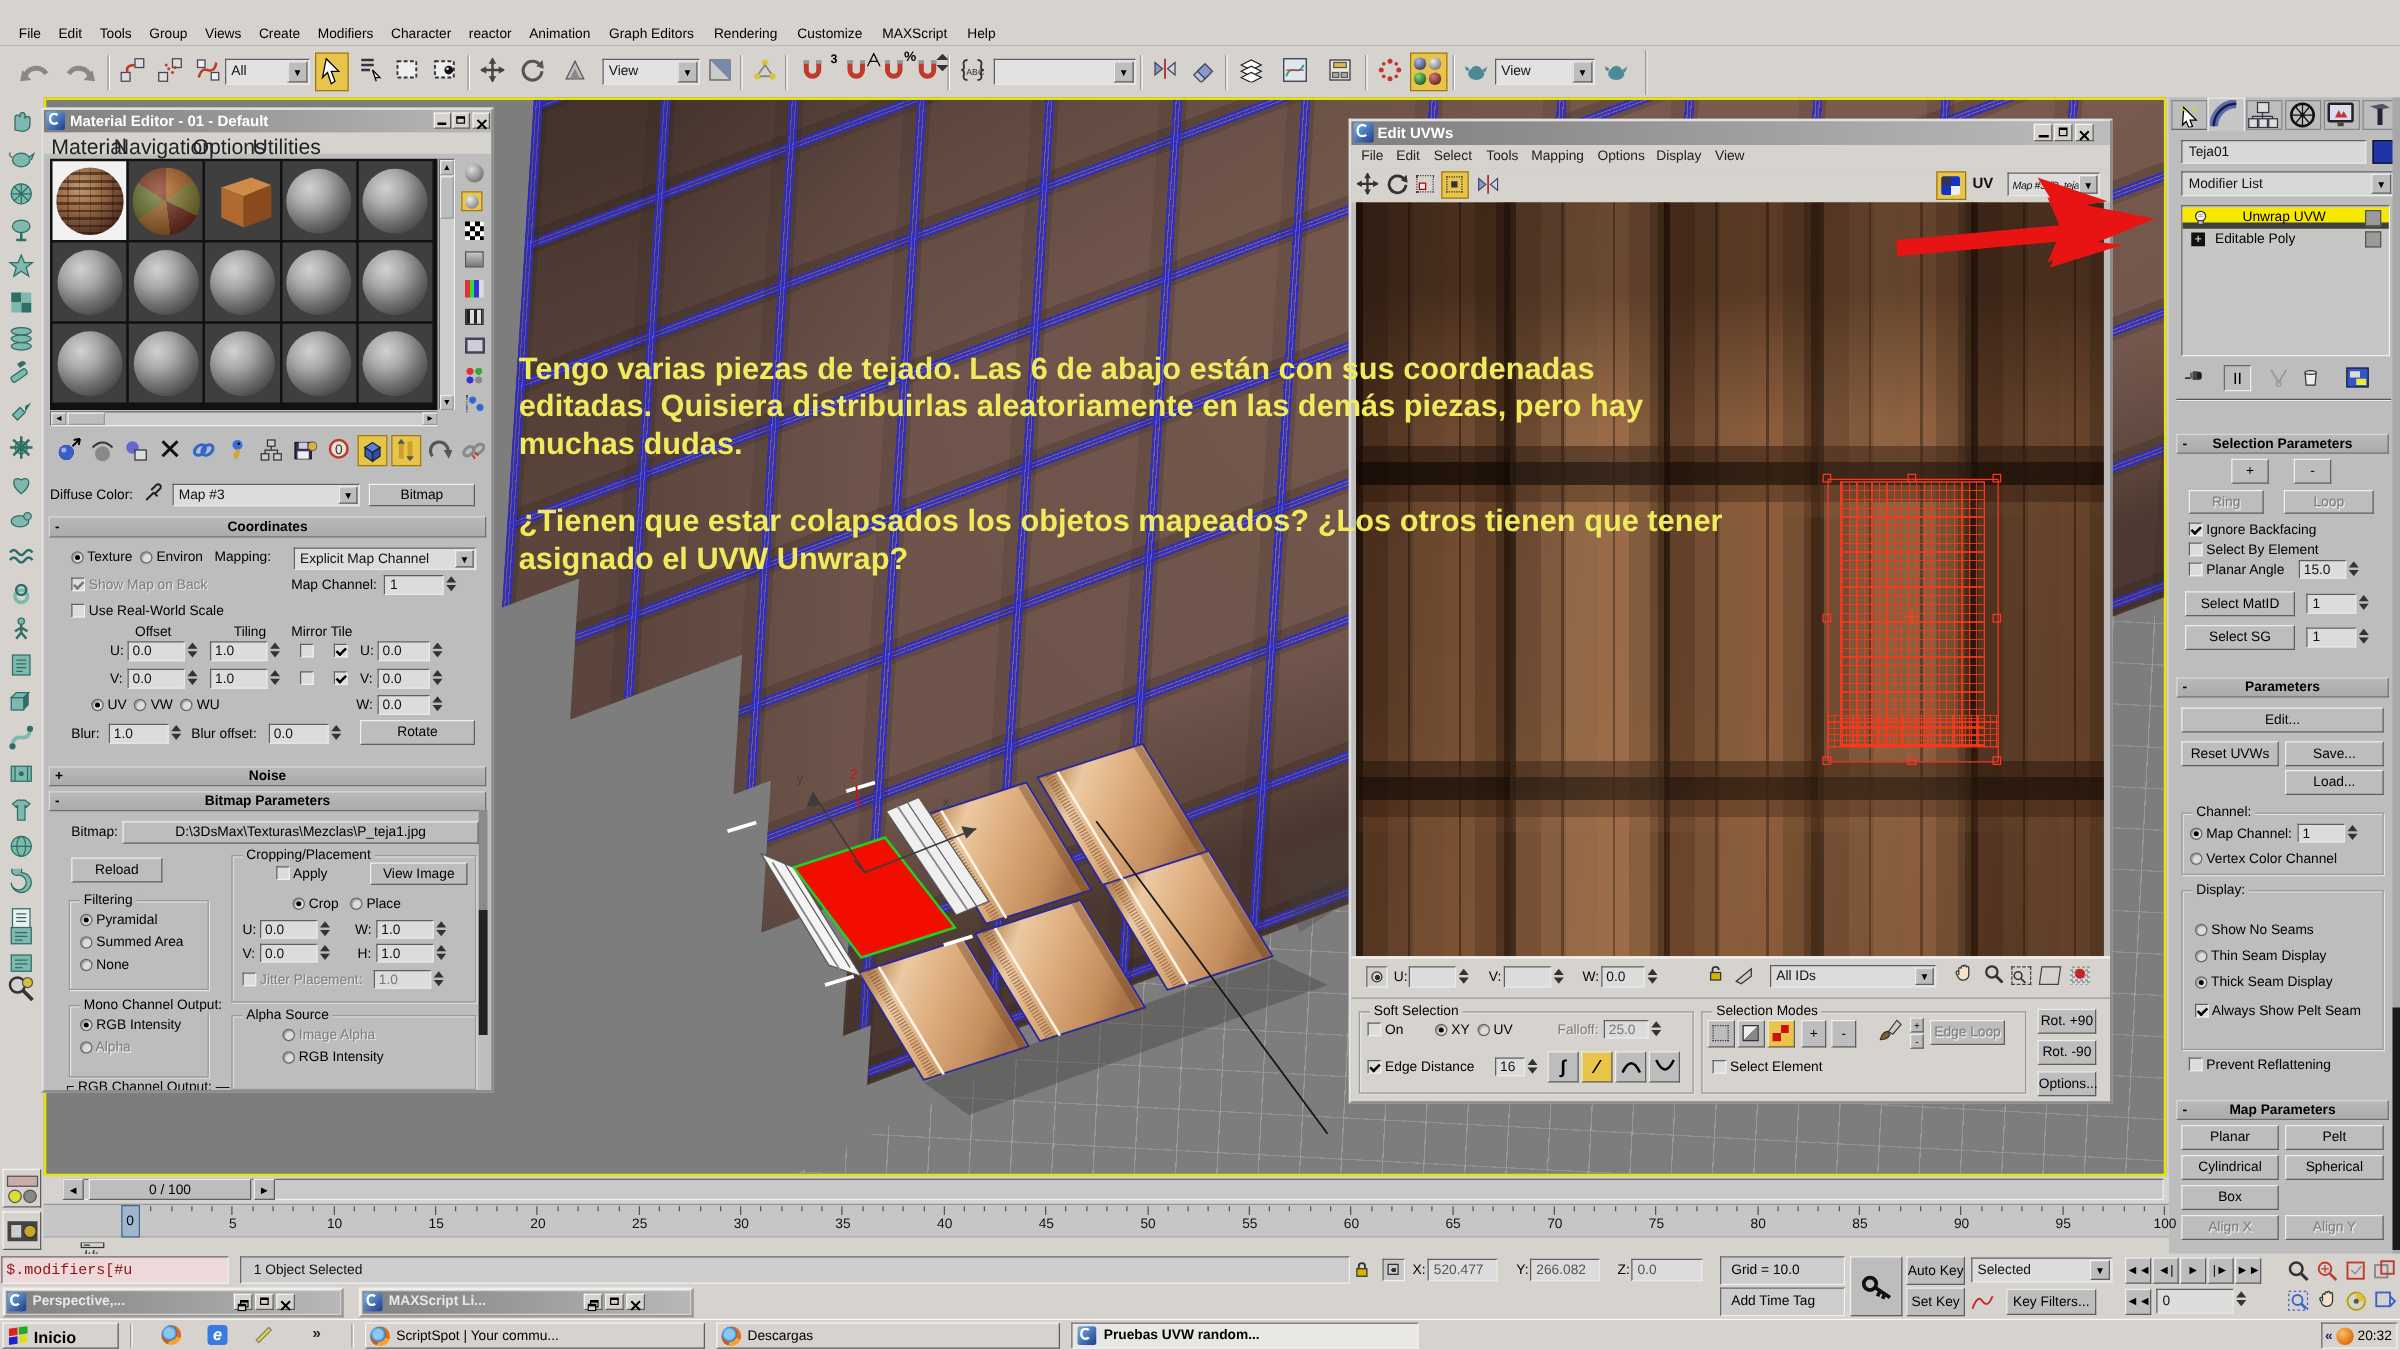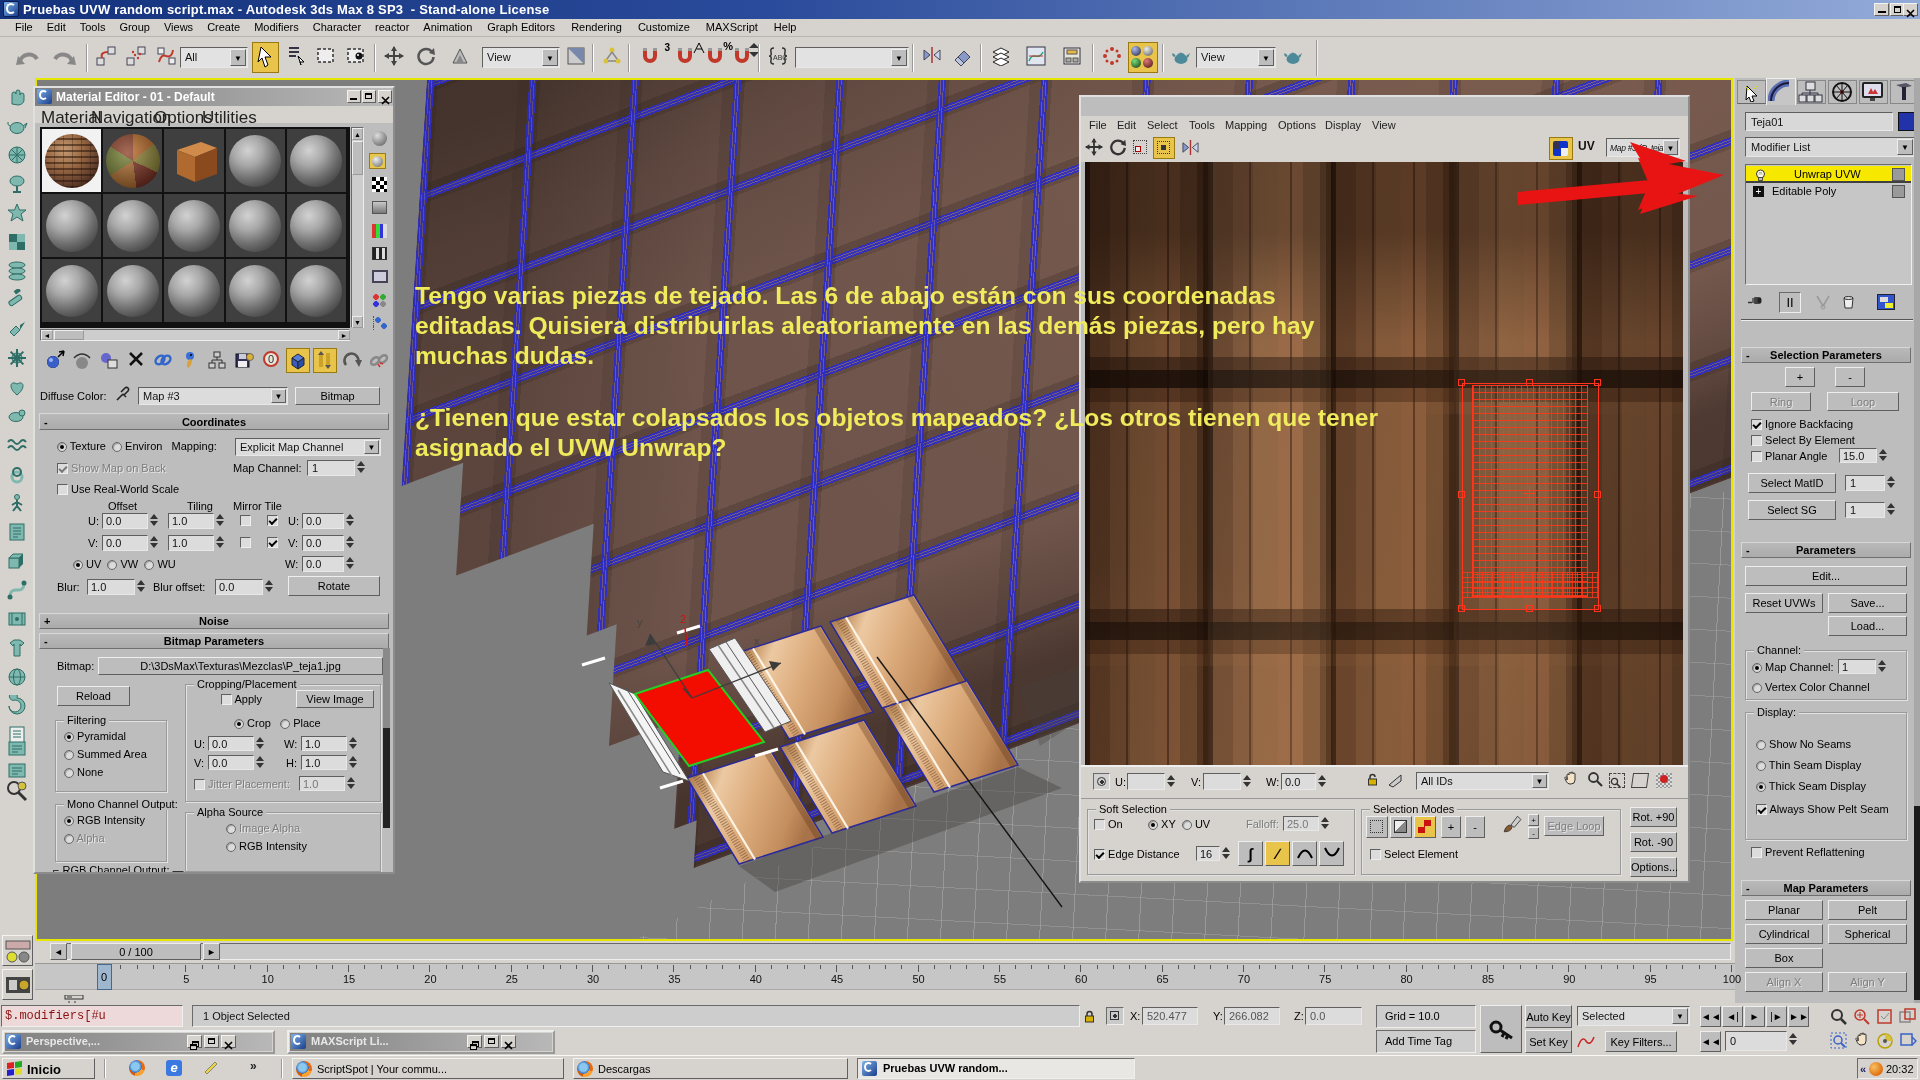--- a/index.html
+++ b/index.html
@@ -23,35 +23,20 @@
 .spin.abs{position:absolute;}
 .spin::before{content:"";position:absolute;left:0;top:0;width:0;height:0;border-left:4px solid transparent;border-right:4px solid transparent;border-bottom:5px solid #333;}
 .spin::after{content:"";position:absolute;left:0;top:7px;width:0;height:0;border-left:4px solid transparent;border-right:4px solid transparent;border-top:5px solid #333;}
 .t11{font-size:11px;color:#000;}
 .t11g{font-size:11px;color:#7d7d7d;text-shadow:1px 1px 0 #E9E9E9;}
 .cell{width:59.2px;height:63px;background:#3F3F3F;display:flex;align-items:center;justify-content:center;overflow:hidden;}
 </style></head>
 <body>
 <div id="root">
 
-<div class="abs" style="left:0;top:0;width:1920px;height:19px;background:linear-gradient(90deg,#14327C,#2A4B9B 40%,#93ABD9);">
- <div class="abs" style="left:3px;top:1px;width:16px;height:16px;background:linear-gradient(135deg,#7FB4E8,#1A3C8C);border:1px solid #0A1C50;border-radius:2px;">
-        <div class="abs" style="left:2px;top:1px;width:10px;height:11px;border:2px solid #fff;border-radius:50% 50% 50% 50%;border-right-color:transparent;"></div>
-      </div>
- <div class="abs" style="left:23px;top:2px;font-size:13px;font-weight:bold;color:#fff;letter-spacing:0.2px;">Pruebas UVW random script.max - Autodesk 3ds Max 8 SP3&nbsp; - Stand-alone License</div>
- <div class="abs raised" style="left:1874px;top:3px;width:15px;height:13px;background:#D6D3CE;">
-        <div style="position:absolute;left:3px;bottom:2px;width:8px;height:2px;background:#000;"></div>
-      </div>
- <div class="abs raised" style="left:1890px;top:3px;width:15px;height:13px;background:#D6D3CE;">
-        <div class="abs" style="left:3px;top:2px;width:7px;height:7px;border:1px solid #000;border-top-width:2px;"></div>
-      </div>
- <div class="abs raised" style="left:1903px;top:3px;width:15px;height:13px;background:#D6D3CE;text-align:center;"><svg width="9" height="9" viewBox="0 0 9 9" style="margin-top:2px;">
-          <path d="M1 1 L8 8 M8 1 L1 8" stroke="#000" stroke-width="1.6"></path>
-        </svg></div>
-</div>
 
 <div class="abs" style="left:0;top:19px;width:1920px;height:18px;background:#D6D3CE;border-bottom:1px solid #B8B5B0;">
 <div style="position:absolute;top:2px;left:8px;display:flex;gap:0;font-size:11px;color:#000;">
 <span style="padding:0 7px;">File</span>
         <span style="padding:0 7px;">Edit</span>
         <span style="padding:0 7px;">Tools</span>
         <span style="padding:0 7px;">Group</span>
         <span style="padding:0 7px;">Views</span>
         <span style="padding:0 7px;">Create</span>
         <span style="padding:0 7px;">Modifiers</span>
@@ -509,21 +494,21 @@
 </div>
 <div class="abs fld" style="left:10px;top:34px;width:148px;height:19px;background:#D8D8D8;">
         <span style="position:absolute;left:5px;top:3px;">Teja01</span>
       </div>
 <div class="abs" style="left:163px;top:34px;width:19px;height:19px;background:#2233AA;border:1px solid #111;"></div>
 <div class="abs fld" style="left:10px;top:59px;width:170px;height:20px;background:#D8D8D8;">
         <span style="position:absolute;left:5px;top:3px;">Modifier List</span>
         <div class="abs btn" style="right:1px;top:1px;width:16px;height:16px;font-size:8px;line-height:16px;">▼</div>
       </div>
 <div class="abs sunk" style="left:10px;top:86px;width:167px;height:121px;background:#C6C6C6;">
- <div class="abs" style="left:0px;top:1px;width:165px;height:17px;background:#F7E800;border-bottom:2px solid #404040;">
+ <div class="abs" style="left:0px;top:1px;width:165px;height:17px;background:#F7E800;border-bottom:5px solid #404040;">
   <span style="position:absolute;left:8px;top:2px;"><svg width="13" height="13" viewBox="0 0 13 13">
               <circle cx="6.5" cy="5" r="4" fill="#fffbe8" stroke="#333"></circle>
               <rect x="4.5" y="8.5" width="4" height="3" fill="#bbb" stroke="#333" stroke-width="0.8"></rect>
               <path d="M4.5 5 h4 M5 3.5 h3" stroke="#888" stroke-width="0.7"></path>
             </svg></span>
   <span style="position:absolute;left:48px;top:2px;font-size:11px;color:#000;">Unwrap UVW</span>
   <div class="abs" style="left:146px;top:2px;width:13px;height:13px;background:#9a9a9a;border:1px solid #555;"></div>
  </div>
  <div class="abs" style="left:0px;top:18px;width:165px;height:17px;">
   <div style="position:absolute;left:7px;top:3px;width:11px;height:11px;background:#111;color:#fff;font-size:10px;line-height:11px;text-align:center;">+</div>
@@ -1230,20 +1215,35 @@
 <div class="abs grp" style="left:150px;top:724px;width:196px;height:60px;">
         <span class="grplab">Alpha Source</span>
  <div class="abs t11g" style="left:40px;top:9px;"><span class="rad" style="vertical-align:-2px;"></span> Image Alpha</div>
  <div class="abs t11" style="left:40px;top:27px;"><span class="rad" style="vertical-align:-2px;"></span> RGB Intensity</div>
 </div>
 <div class="abs t11" style="left:18px;top:776px;">⌐ RGB Channel Output: —</div>
 <div class="abs" style="left:348px;top:560px;width:7px;height:180px;background:#8a8a8a;"></div>
 <div class="abs" style="left:348px;top:640px;width:7px;height:100px;background:#222;"></div>
 </div>
 <div id="uvwed" class="abs" style="left:1079px;top:95px;width:611px;height:788px;background:#BDBDBD;border:2px outset #E0E0E0;overflow:hidden;">
+<div class="abs" style="left:0;top:0;width:607px;height:19px;background:linear-gradient(90deg,#7F7F7F,#BCBCBC);">
+ <div class="abs" style="left:2px;top:1px;width:16px;height:16px;background:linear-gradient(135deg,#7FB4E8,#1A3C8C);border-radius:2px;">
+          <div class="abs" style="left:2px;top:1px;width:10px;height:11px;border:2px solid #fff;border-radius:50%;border-right-color:transparent;"></div>
+        </div>
+ <div class="abs" style="left:21px;top:2px;font-size:12px;font-weight:bold;color:#fff;">Edit UVWs</div>
+ <div class="abs raised" style="left:546px;top:2px;width:15px;height:14px;background:#D6D3CE;">
+          <div style="position:absolute;left:3px;bottom:2px;width:8px;height:2px;background:#000;"></div>
+        </div>
+ <div class="abs raised" style="left:562px;top:2px;width:15px;height:14px;background:#D6D3CE;">
+          <div class="abs" style="left:3px;top:2px;width:7px;height:7px;border:1px solid #000;border-top-width:2px;"></div>
+        </div>
+ <div class="abs raised" style="left:579px;top:2px;width:15px;height:14px;background:#D6D3CE;text-align:center;"><svg width="9" height="9" viewBox="0 0 9 9" style="margin-top:2px;">
+            <path d="M1 1 L8 8 M8 1 L1 8" stroke="#000" stroke-width="1.6"></path>
+          </svg></div>
+</div>
 <div class="abs" style="left:0;top:19px;width:607px;height:19px;background:#D6D3CE;font-size:11px;color:#222;">
  <span style="position:absolute;left:8px;top:3px;">File</span>
         <span style="position:absolute;left:36px;top:3px;">Edit</span>
         <span style="position:absolute;left:66px;top:3px;">Select</span>
         <span style="position:absolute;left:108px;top:3px;">Tools</span>
         <span style="position:absolute;left:144px;top:3px;">Mapping</span>
         <span style="position:absolute;left:197px;top:3px;">Options</span>
         <span style="position:absolute;left:244px;top:3px;">Display</span>
         <span style="position:absolute;left:291px;top:3px;">View</span>
 </div>

